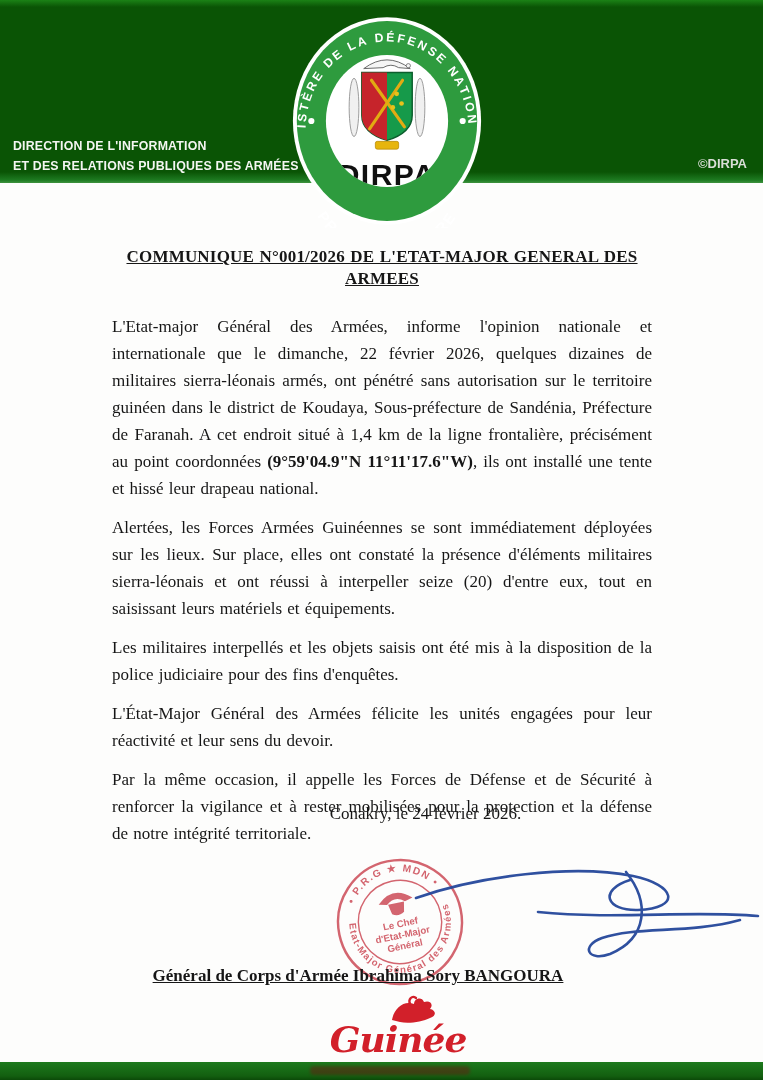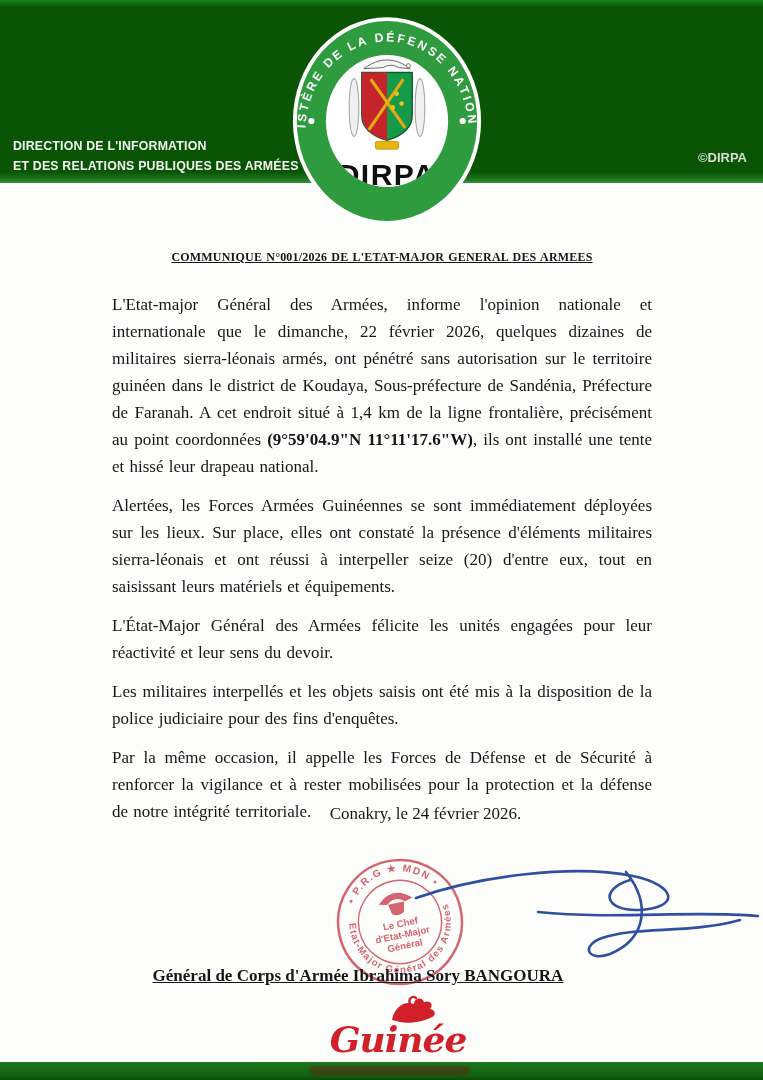--- a/index.html
+++ b/index.html
@@ -11,31 +11,31 @@
   .header-band{
     position:absolute;top:0;left:0;width:763px;height:183px;
     background:linear-gradient(180deg,#1b8216 0px,#0a5405 7px,#0a5405 172px,#1d7a21 180px,#3f9440 183px);
   }
   .header-left{
     position:absolute;left:13px;top:136px;
     font-family:"Liberation Sans",sans-serif;font-weight:700;font-size:13px;line-height:20px;
     color:#f4f6f2;letter-spacing:.2px;transform:scaleX(.95);transform-origin:left center;white-space:nowrap;
   }
   .header-copyright{
-    position:absolute;right:16px;top:150px;
+    position:absolute;right:16px;top:156px;
     font-family:"Liberation Sans",sans-serif;font-weight:700;font-size:13px;color:#d9ded7;margin-left:13px;
   }
   .seal{position:absolute;left:290px;top:14px;z-index:3;}
   
   .doc-body{
     position:absolute;left:112px;top:246px;width:540px;
     font-size:17px;line-height:27px;text-align:justify;word-spacing:1px;
   }
   .doc-title{
-    text-align:center;font-weight:700;font-size:12px;line-height:22px;
+    text-align:center;font-weight:700;font-size:17px;line-height:22px;
     text-decoration:underline;margin:0 0 23px 0;letter-spacing:.2px;word-spacing:1px;
   }
   .doc-body p{margin:8px 0 12px 0;}
   .bold-inline{font-weight:700;}
   .date-line{
     position:absolute;left:0;top:804px;width:763px;text-align:center;
     font-size:17px;
     padding-left:44px;
   }
   .sig-title{
@@ -113,22 +113,22 @@
         <line x1="58" y1="192" x2="142" y2="192"></line>
         <line x1="58" y1="197" x2="142" y2="197"></line>
       </g>
     </g>
   </svg>
 
   <div class="doc-body">
     <div class="doc-title">COMMUNIQUE N°001/2026 DE L'ETAT-MAJOR GENERAL DES ARMEES</div>
     <p><span>L'Etat-major Général des Armées, informe l'opinion nationale et internationale que le dimanche, 22 février 2026, quelques dizaines de militaires sierra-léonais armés, ont pénétré sans autorisation sur le territoire guinéen dans le district de Koudaya, Sous-préfecture de Sandénia, Préfecture de Faranah. A cet endroit situé à 1,4 km de la ligne frontalière, précisément au point coordonnées </span><span class="bold-inline">(9°59'04.9"N 11°11'17.6"W)</span><span>, ils ont installé une tente et hissé leur drapeau national.</span></p>
     <p>Alertées, les Forces Armées Guinéennes se sont immédiatement déployées sur les lieux. Sur place, elles ont constaté la présence d'éléments militaires sierra-léonais et ont réussi à interpeller seize (20) d'entre eux, tout en saisissant leurs matériels et équipements.</p>
+    <p>Les militaires interpellés et les objets saisis ont été mis à la disposition de la police judiciaire pour des fins d'enquêtes.</p>
     <p>L'État-Major Général des Armées félicite les unités engagées pour leur réactivité et leur sens du devoir.</p>
-    <p>Les militaires interpellés et les objets saisis ont été mis à la disposition de la police judiciaire pour des fins d'enquêtes.</p>
     <p>Par la même occasion, il appelle les Forces de Défense et de Sécurité à renforcer la vigilance et à rester mobilisées pour la protection et la défense de notre intégrité territoriale.</p>
   </div>
 
   <div class="date-line">Conakry, le 24 février 2026.</div>
 
   <svg class="stamp" width="132" height="132" viewBox="0 0 130 130">
     <defs>
       <path id="stampTopArc" d="M 18 73 A 48 48 0 1 1 112 73" fill="none"></path>
       <path id="stampBottomArc" d="M 15.8 56.3 A 50 50 0 1 0 114.2 56.3" fill="none"></path>
     </defs>

